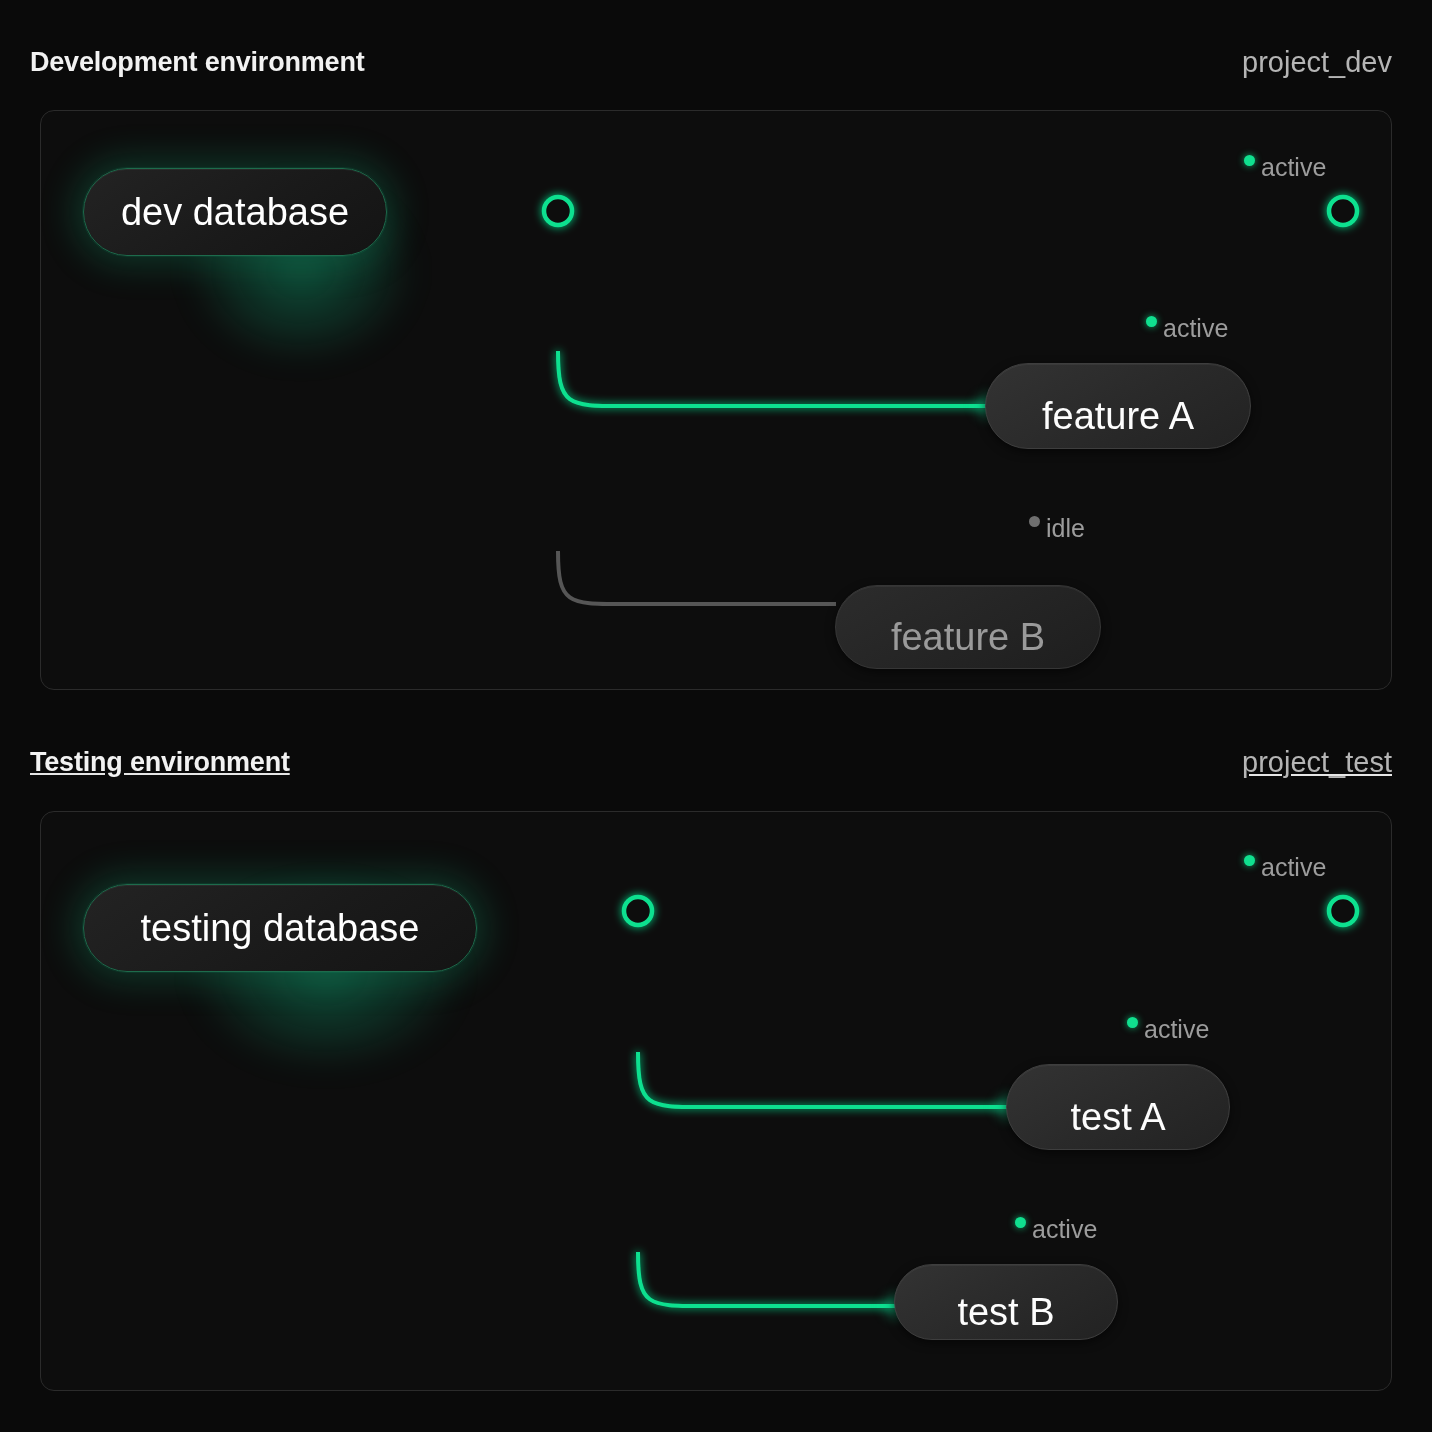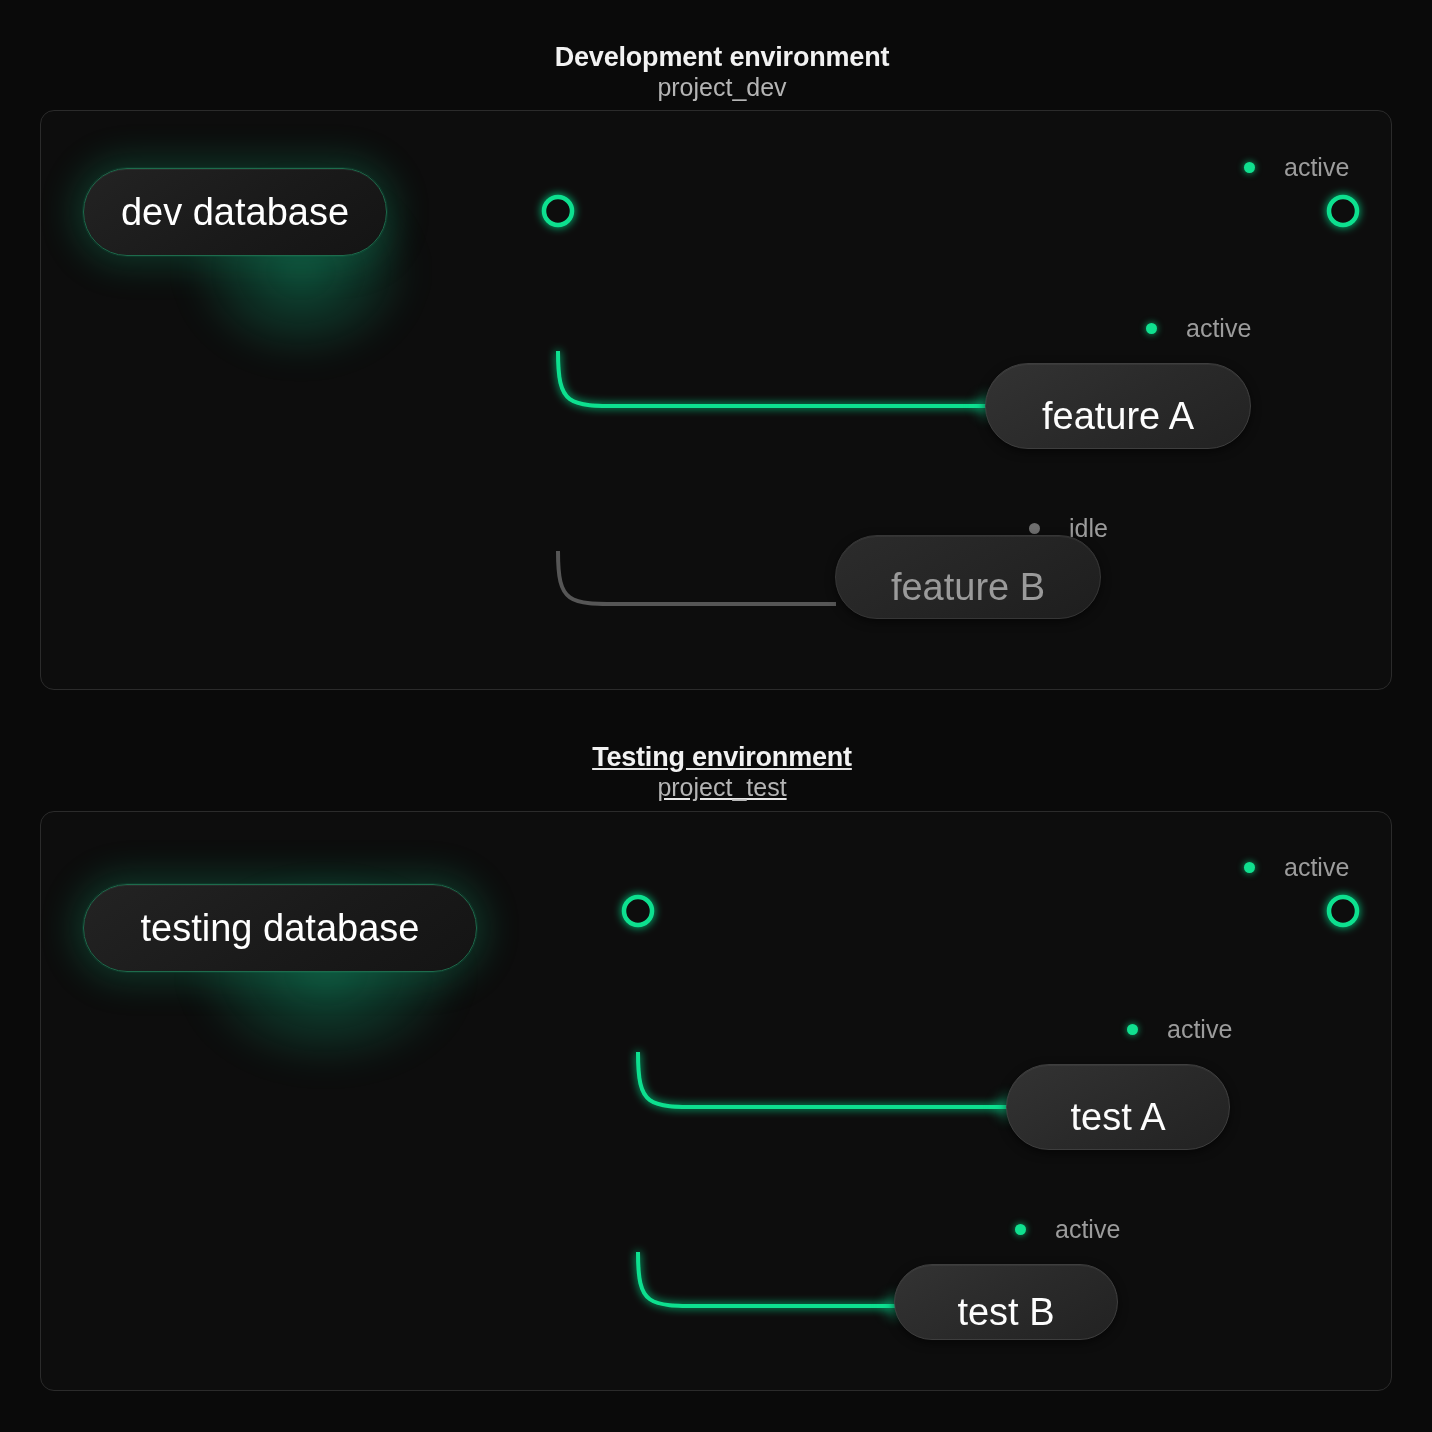--- a/index.html
+++ b/index.html
@@ -17,37 +17,36 @@
   .stage {
     position: relative;
     width: 1432px;
     height: 1432px;
     background: #0a0a0a;
   }
 
   
   .section-header {
     position: absolute;
-    left: 52px;
+    left: 30px;
     right: 40px;
     height: 40px;
     display: flex;
     align-items: center;
     justify-content: space-between;
-    flex-direction: column;
   }
   .section-title {
     font-size: 27px;
     font-weight: 700;
     color: #f2f2f2;
     letter-spacing: -0.2px;
     white-space: nowrap;
   }
   .section-project {
-    font-size: 25px;
+    font-size: 29px;
     font-weight: 400;
     color: #b5b5b5;
     white-space: nowrap;
   }
 
   
   .panel {
     position: absolute;
     left: 40px;
     width: 1352px;
@@ -123,22 +122,22 @@
     border-radius: 50%;
     background: radial-gradient(closest-side, rgba(16,220,150,0.55), rgba(16,220,150,0.18) 50%, rgba(16,220,150,0) 75%);
     filter: blur(5px);
     pointer-events: none;
   }
 
   
   .status {
     position: absolute;
     display: flex;
-    align-items: center;
-    gap: 29px;
+    align-items: flex-start;
+    gap: 6px;
     white-space: nowrap;
   }
   .status-dot {
     width: 11px;
     height: 11px;
     border-radius: 50%;
     background: #10e08f;
     box-shadow: 0 0 7px rgba(16,224,143,0.75);
     flex: 0 0 auto;
   }
@@ -212,21 +211,21 @@
       <span class="status-text">active</span>
     </div>
     <div class="node child" style="left:944px; top:252px; width:266px; height:86px;">
       <span class="node-label">feature A</span>
     </div>
 
     <div class="status idle" style="left:988px; top:405px;">
       <span class="status-dot"></span>
       <span class="status-text">idle</span>
     </div>
-    <div class="node child idle" style="left:794px; top:424px; width:266px; height:84px;">
+    <div class="node child idle" style="left:794px; top:474px; width:266px; height:84px;">
       <span class="node-label">feature B</span>
     </div>
   </div>
 
   <div class="section-header" style="top:742px;text-decoration:underline;">
     <div class="section-title">Testing environment</div>
     <div class="section-project">project_test</div>
   </div>
 
   <div class="panel" style="top:811px; height:580px;">

